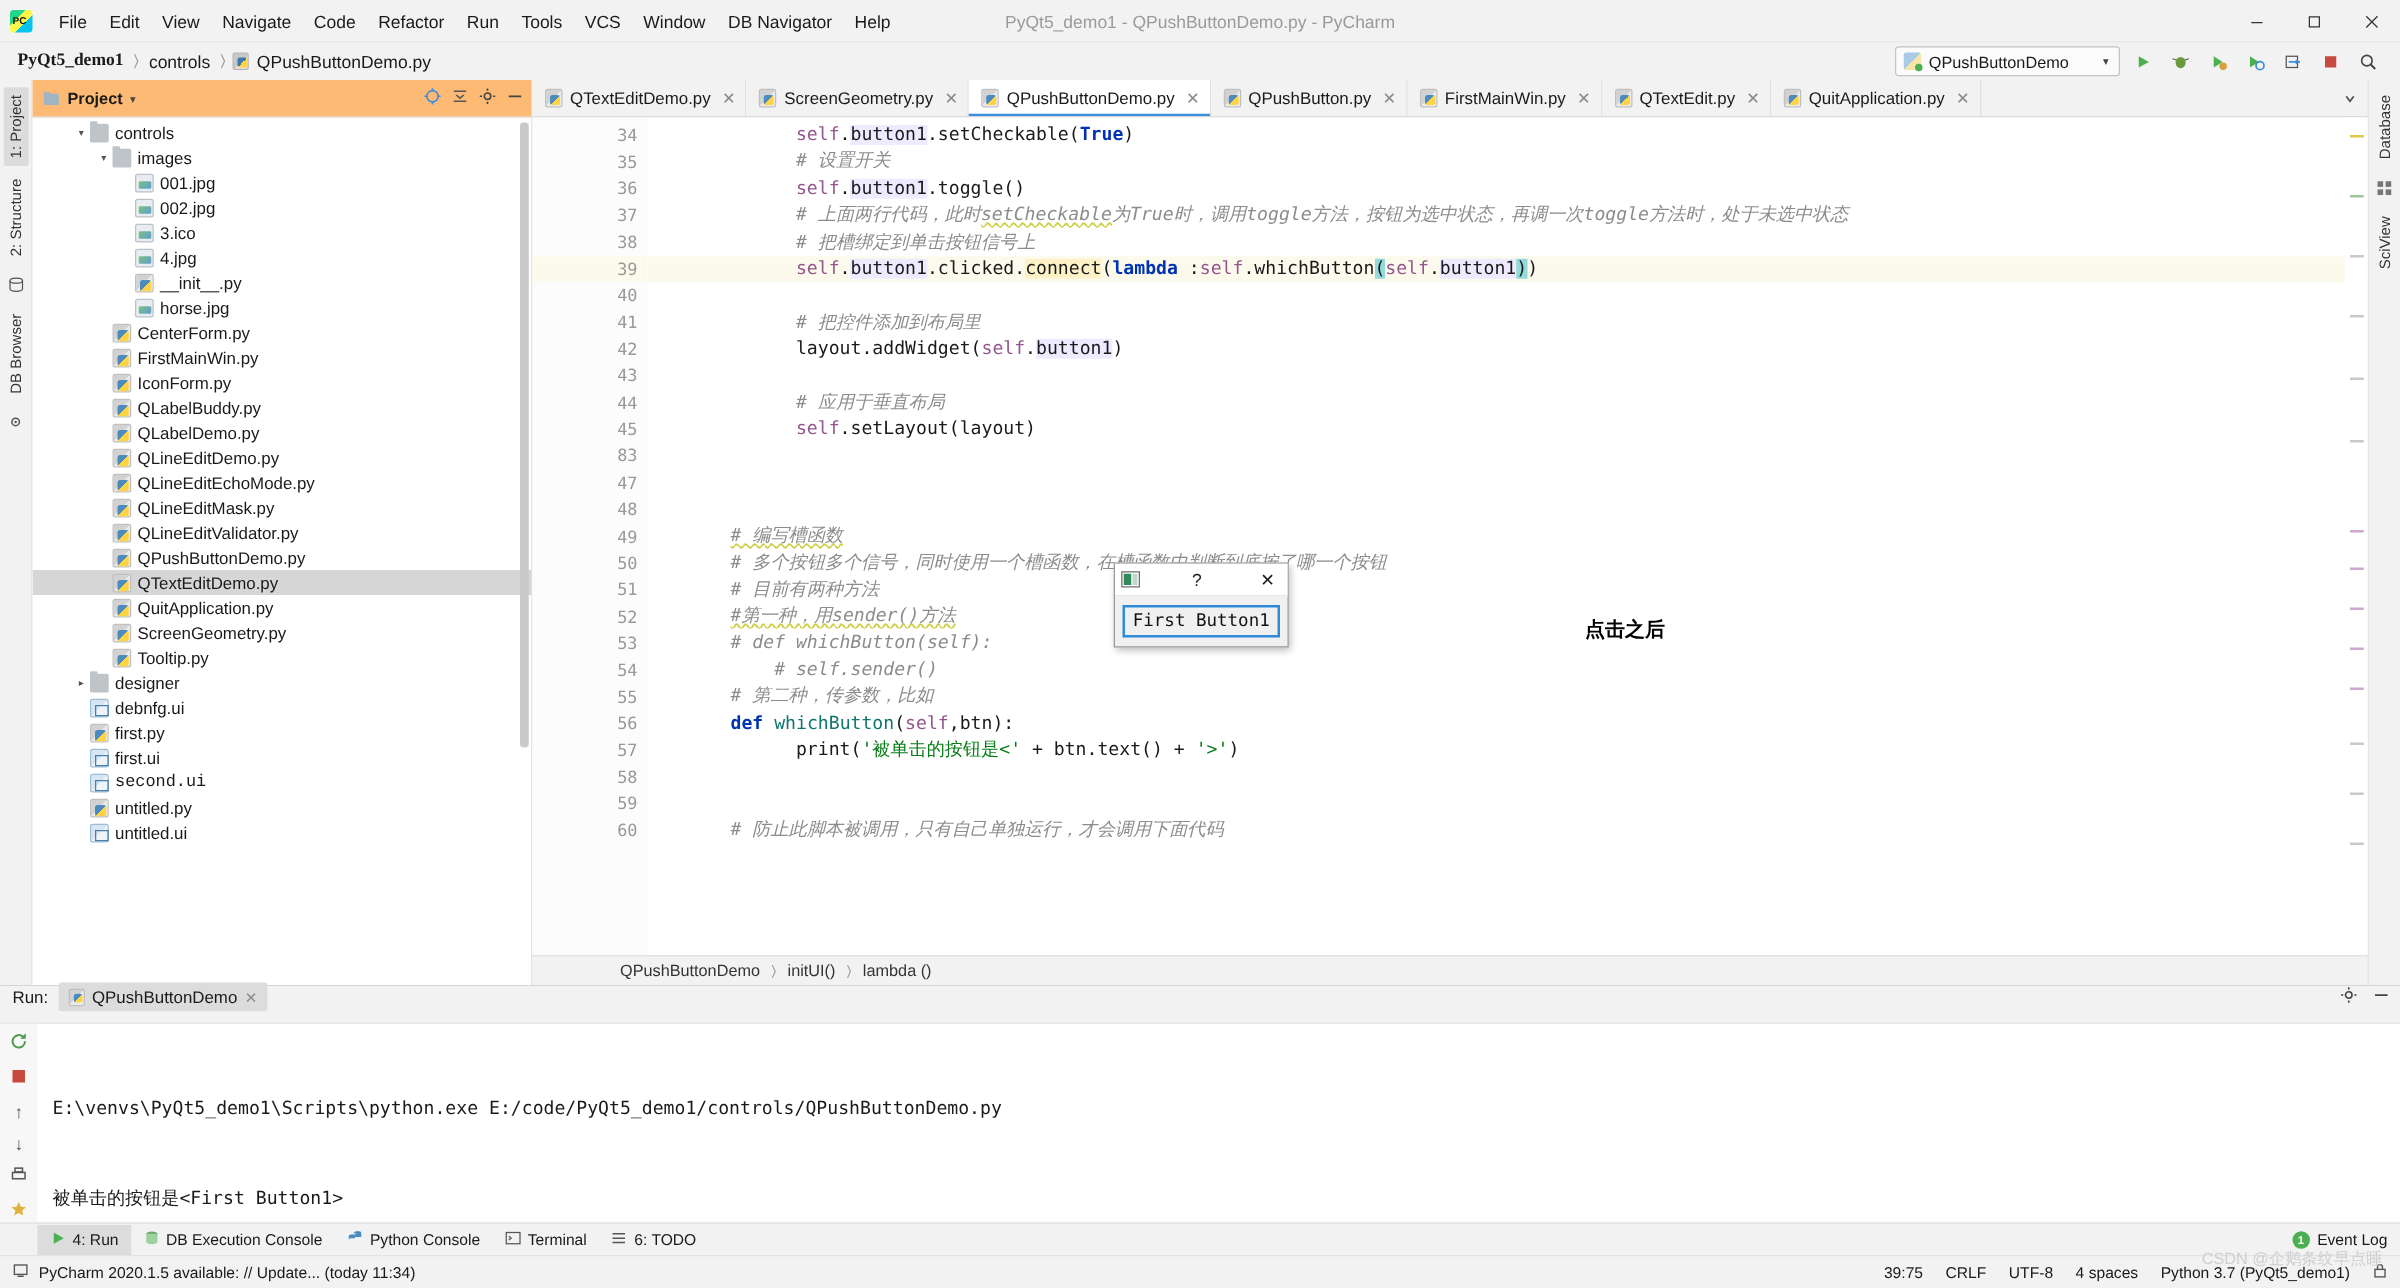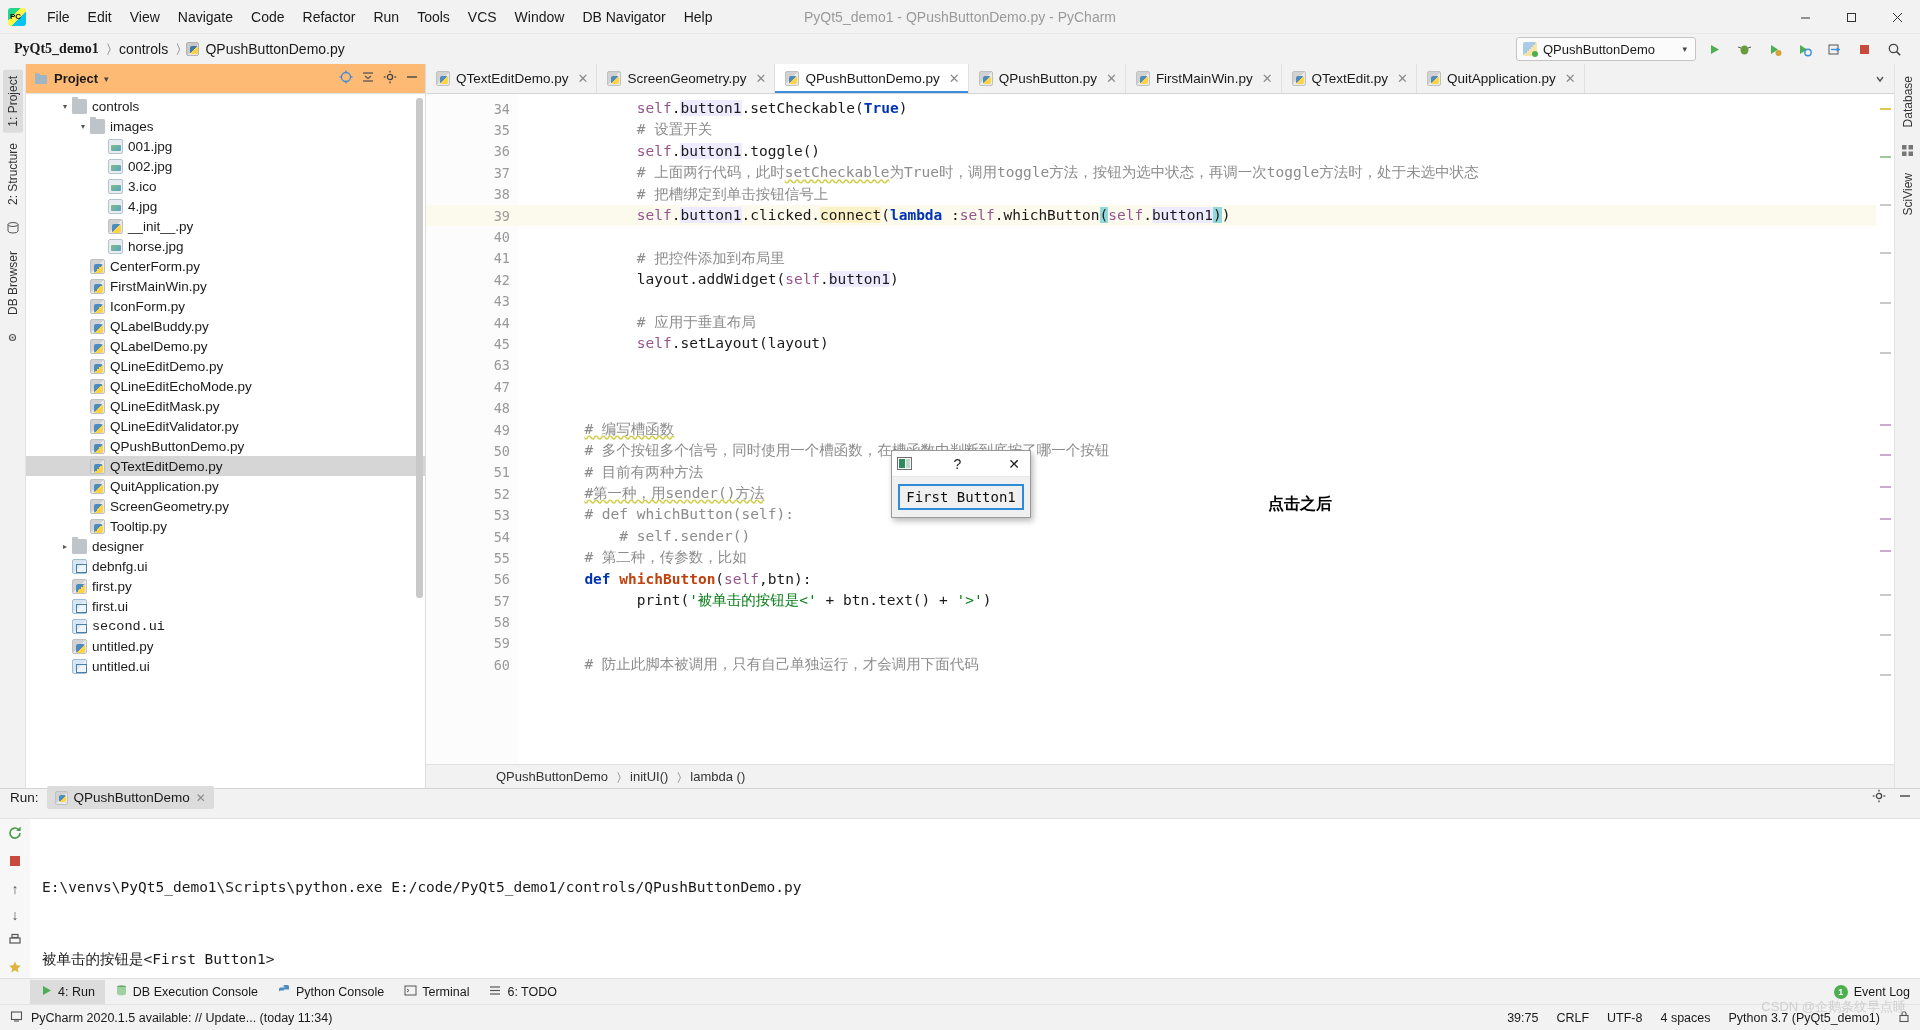--- a/index.html
+++ b/index.html
@@ -138,22 +138,22 @@
       display:flex;align-items:center;justify-content:center; border:1px solid #bdbdbd; border-radius:2px; background:#fff;}
   .gline.cur { background: #fcfaed; }
   .codearea {
     flex: 1; position: relative; font-family: "DejaVu Sans Mono", monospace;
     font-size: 14.5px; padding-top: 4px; overflow: hidden; background:#fff;
   }
   .cline { height: 21.4px; line-height: 21.4px; white-space: pre; padding-left: 14px; }
   .cline.cur { background: #fcfaed; }
   .k { color: #0033b3; font-weight: 600; }  
   .self { color: #94558d; }
-  .fn  { color: #c2410c; font-weight: bold; }
-  .cm  { color: #8c8c8c; }
+  .fn  { color: #0f766e; }
+  .cm  { color: #8c8c8c; font-style: italic; }
   .st  { color: #067d17; }
   .hl  { background: #eeeaff; }
   .hl2 { background: #fdf2c7; }
   .hlbr{ background: #93d9d9; }
   .cm-warn { text-decoration: underline wavy #cfcf4a; text-decoration-skip-ink: none; }
 
   .editor-marks { position:absolute; top:0; right:0; width:18px; height:100%; background:#fff; }
   .mk { position:absolute; right:3px; width:11px; height:2px; }
   .annotation-red { position: absolute; color: #000000; font-size: 16px; font-weight: 600; font-family: "Liberation Sans", sans-serif;}
 
@@ -620,21 +620,21 @@
               <span>43</span>
             </div>
             <div class="gline">
               <span>44</span>
             </div>
             <div class="gline">
               <span>45</span>
               <span class="fold">─</span>
             </div>
             <div class="gline">
-              <span>63</span>
+              <span>83</span>
             </div>
             <div class="gline">
               <span>47</span>
             </div>
             <div class="gline">
               <span>48</span>
             </div>
             <div class="gline">
               <span>49</span>
               <span class="fold">─</span>

